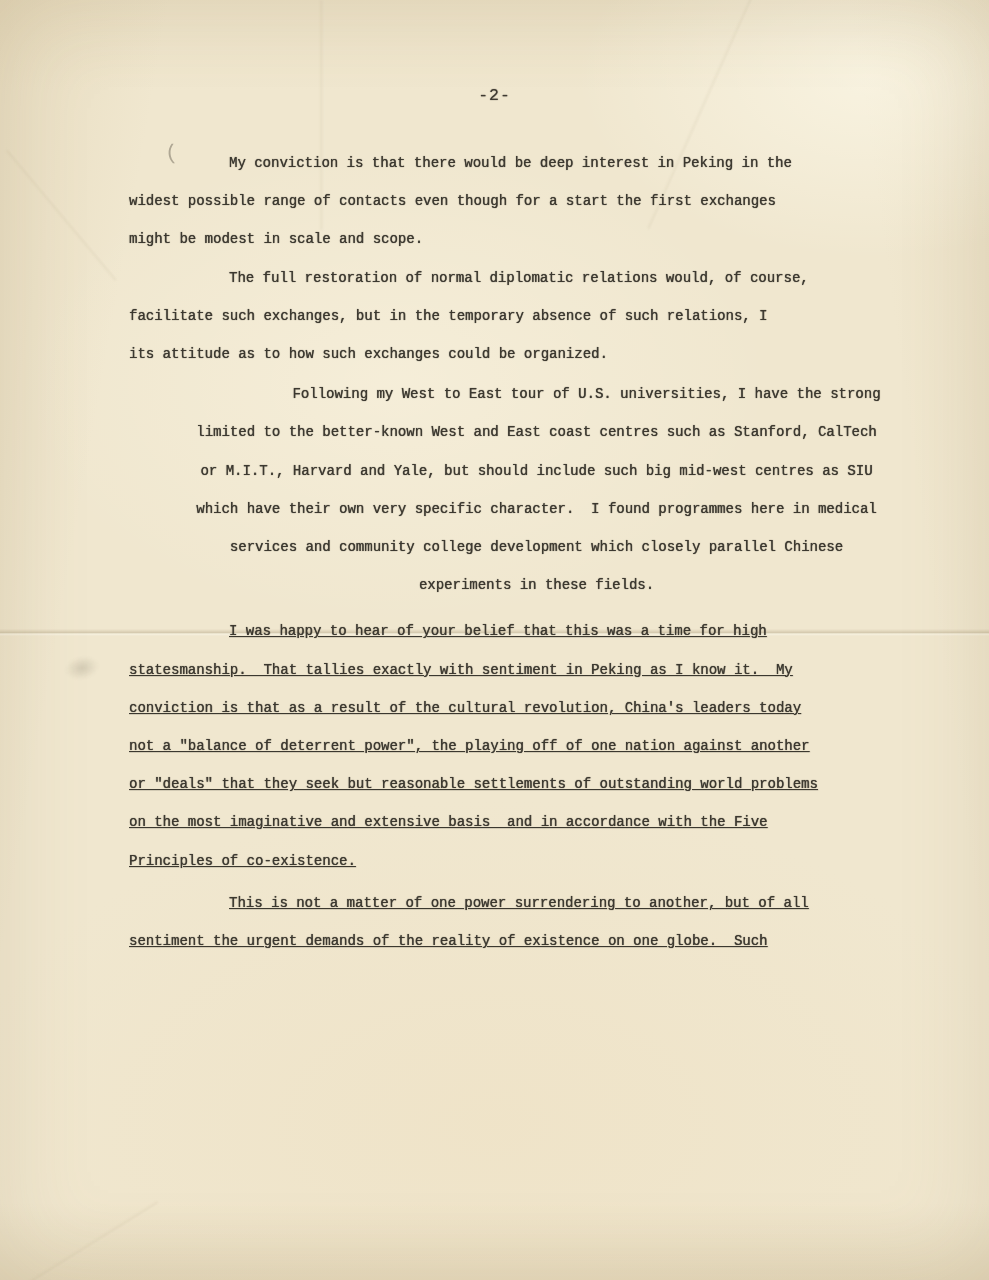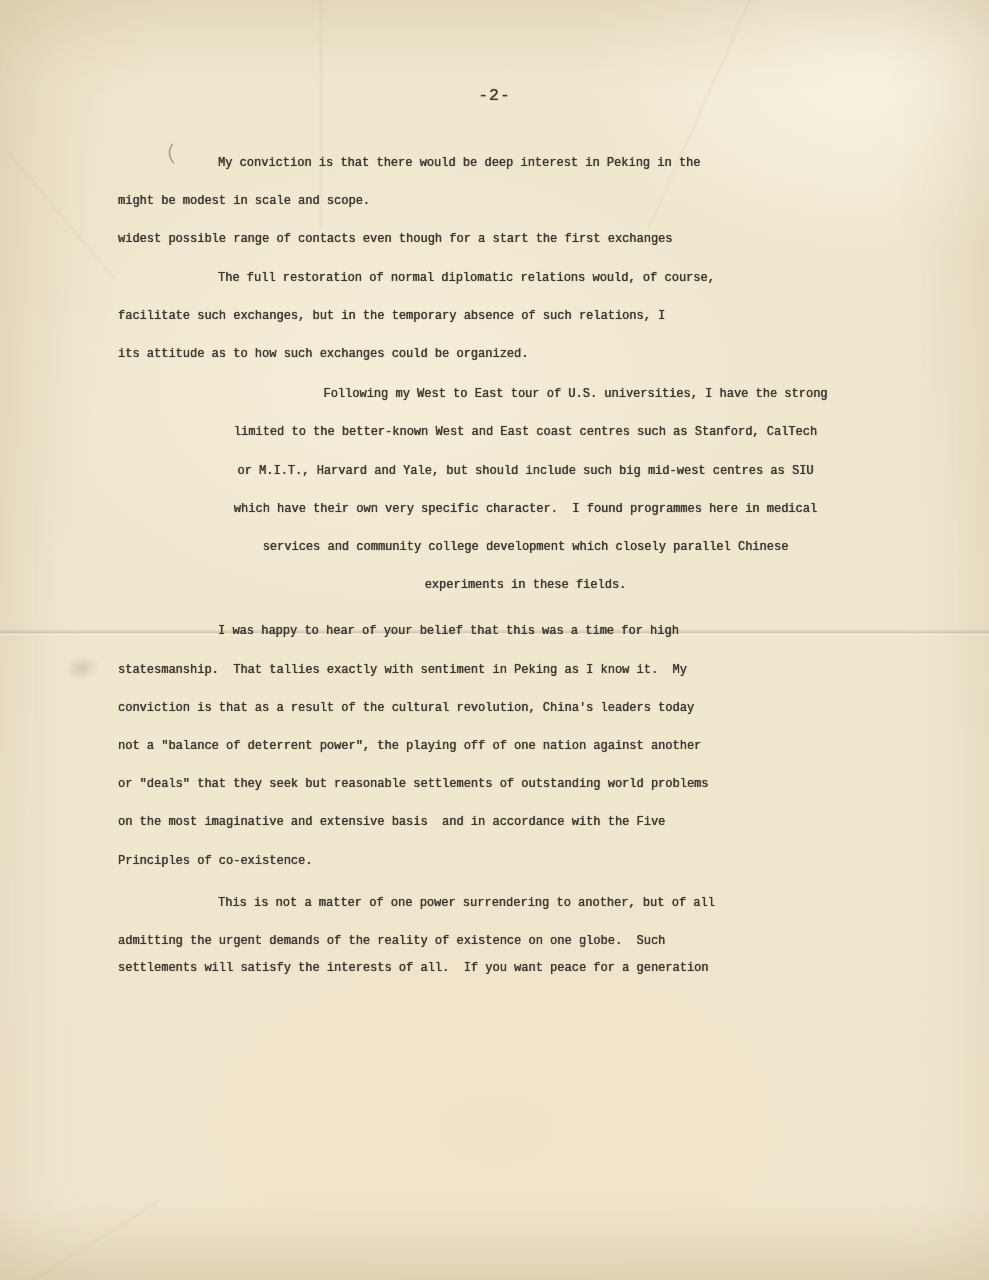--- a/index.html
+++ b/index.html
@@ -84,60 +84,60 @@
   .annotation-mark {
     position: absolute;
     left: 165px;
     top: 142px;
     font-size: 21px;
     color: rgba(95,88,76,0.45);
     transform: rotate(-4deg);
   }
   .text-block {
     position: absolute;
-    left: 118px;
+    left: 129px;
     top: 144px;
     width: 815px;
-    font-size: 12px;
+    font-size: 14px;
     color: rgba(58,54,46,0.92);
     text-shadow: 0 0 1.1px rgba(58,54,46,0.80), 0.3px 0.3px 0.6px rgba(58,54,46,0.55);
   }
   .line {
     line-height: 38.2px;
     white-space: pre;
   }
   .line.first {
     padding-left: 100px;
   }
   .line.tight {
     margin-top: -11px;
   }
   .para-2 { margin-top: 2px; text-align: center; }
-  .para-3 { margin-top: 8px; }
-  .para-4 { margin-top: 4px; }
+  .para-3 { margin-top: 8px; text-decoration: underline; }
+  .para-4 { margin-top: 4px; text-decoration: underline; }
 </style>
 </head>
 <body>
 
 <div class="paper"></div>
 <div class="crease v-top"></div>
 <div class="crease d-topright"></div>
 <div class="crease d-topleft"></div>
 <div class="crease d-bottomleft"></div>
 <div class="fold"></div>
 <div class="smudge"></div>
 
 <div class="page-number">-2-</div>
 <div class="annotation-mark">(</div>
 
 <div class="text-block">
     <div class="para para-0">
       <div class="line first">My conviction is that there would be deep interest in Peking in the</div>
+      <div class="line">widest possible range of contacts even though for a start the first exchanges</div>
       <div class="line">might be modest in scale and scope.</div>
-      <div class="line">widest possible range of contacts even though for a start the first exchanges</div>
     </div>
     <div class="para para-1">
       <div class="line first">The full restoration of normal diplomatic relations would, of course,</div>
       <div class="line">facilitate such exchanges, but in the temporary absence of such relations, I</div>
       <div class="line">its attitude as to how such exchanges could be organized.</div>
     </div>
     <div class="para para-2">
       <div class="line first">Following my West to East tour of U.S. universities, I have the strong</div>
       <div class="line">limited to the better-known West and East coast centres such as Stanford, CalTech</div>
       <div class="line">or M.I.T., Harvard and Yale, but should include such big mid-west centres as SIU</div>
@@ -149,18 +149,17 @@
       <div class="line first">I was happy to hear of your belief that this was a time for high</div>
       <div class="line">statesmanship.  That tallies exactly with sentiment in Peking as I know it.  My</div>
       <div class="line">conviction is that as a result of the cultural revolution, China's leaders today</div>
       <div class="line">not a "balance of deterrent power", the playing off of one nation against another</div>
       <div class="line">or "deals" that they seek but reasonable settlements of outstanding world problems</div>
       <div class="line">on the most imaginative and extensive basis  and in accordance with the Five</div>
       <div class="line">Principles of co-existence.</div>
     </div>
     <div class="para para-4">
       <div class="line first">This is not a matter of one power surrendering to another, but of all</div>
-      <div class="line">admitting the urgent demands of the reality of existence on one globe.  Such</div>
-      <div class="line tight">settlements will satisfy the interests of all.  If you want peace for a generation</div>
+      <div class="line">sentiment the urgent demands of the reality of existence on one globe.  Such</div>
     </div>
   </div>
 
 <div class="vignette"></div>
 
 </body></html>

